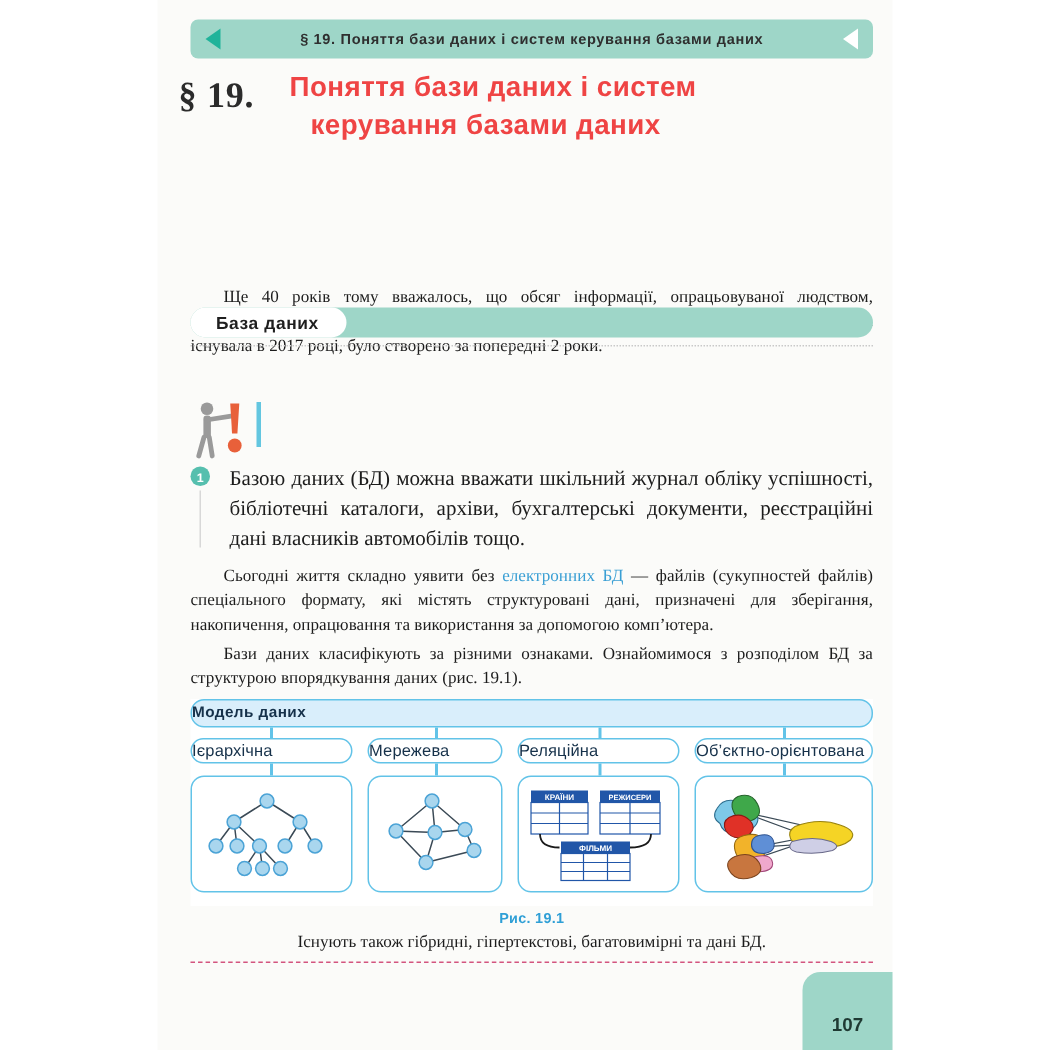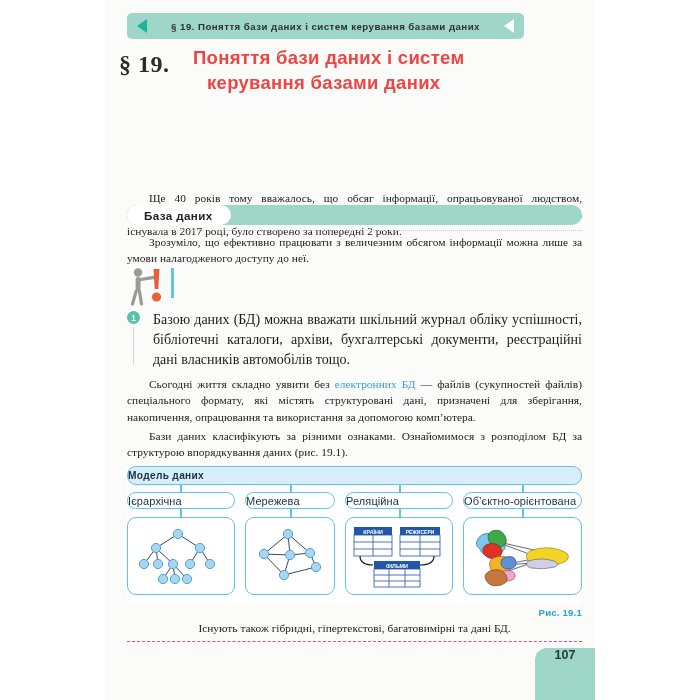--- a/index.html
+++ b/index.html
@@ -14,21 +14,21 @@
     position: absolute;
     left: 105px; top: 0px;
     width: 490px; height: 700px;
     background: #fbfbf9;
   }
 
   
   .runhead {
     position: absolute;
     left: 22px; top: 13px;
-    width: 397px; height: 26px;
+    width: 455px; height: 26px;
     background: #9ed6c8;
     border-radius: 5px;
     display: flex;
     align-items: center;
     justify-content: center;
   }
   .runhead .txt {
     font-family: "Liberation Sans", sans-serif;
     font-size: 9.7px;
     font-weight: bold;
@@ -187,21 +187,21 @@
   }
   .fbox.pic.a { left: 0;   width: 108px; }
   .fbox.pic.b { left: 118px; width: 90px; }
   .fbox.pic.c { left: 218px; width: 108px; }
   .fbox.pic.d { left: 336px; width: 119px; }
   .conn { position: absolute; background: #62c3e8; width: 1.6px; }
 
   .figcap {
     position: absolute;
     left: 22px; top: 607px; width: 455px;
-    text-align: right;
+    text-align: center;
     font-family: "Liberation Sans", sans-serif;
     font-size: 9.6px; font-weight: bold;
     color: #2f9fd6; letter-spacing: .2px;
   }
   .figfoot {
     position: absolute;
     left: 22px; top: 622px; width: 455px;
     text-align: center;
     font-size: 11.4px; color: #1c1c1c;
   }
@@ -210,21 +210,21 @@
     left: 22px; top: 641px; width: 455px; height: 0;
     border-top: 1.3px dashed #d3547f;
   }
 
   .pagenum {
     position: absolute;
     right: 0px; bottom: 0px;
     width: 60px; height: 52px;
     background: #9ed6c8;
     border-radius: 12px 0 0 0;
-    display: flex; align-items: flex-start; justify-content: center;
+    display: flex; align-items: flex-end; justify-content: center;
     padding-bottom: 10px;
   }
   .pagenum span {
     font-family: "Liberation Sans", sans-serif;
     font-size: 12.5px; font-weight: bold; color: #1f3a33;
   }
 </style>
 </head>
 <body>
 
@@ -248,23 +248,20 @@
     <p>Ще 40 років тому вважалось, що обсяг інформації, опрацьовуваної людством, подвоюється кожні 10 років. Разом із тим, за оцінками фахівців, 90 % інформації, яка існувала в 2017 році, було створено за попередні 2 роки.</p>
   </div>
 
   <div class="pillbar">
     <div class="pill">
       <span>База даних</span>
     </div>
   </div>
   <div class="dotline" style="top:230px;"></div>
 
-  <div class="body" style="top:234px;">
-    <p>Зрозуміло, що ефективно працювати з величезним обсягом інформації можна лише за умови налагодженого доступу до неї.</p>
-  </div>
 
   <div class="defblock">
     <div class="deficon">
       <svg width="52" height="40" viewBox="0 0 52 40">
 
         <circle cx="11" cy="6.5" r="4.2" fill="#9a9a9a"></circle>
         <rect x="8.6" y="11" width="5" height="15" rx="2.2" fill="#9a9a9a"></rect>
         <path d="M10.5 14 L27 11.4" stroke="#9a9a9a" stroke-width="3.2" stroke-linecap="round"></path>
         <path d="M9 25.5 L5.5 38" stroke="#9a9a9a" stroke-width="3.2" stroke-linecap="round"></path>
         <path d="M12.5 25.5 L14.5 38" stroke="#9a9a9a" stroke-width="3.2" stroke-linecap="round"></path>

